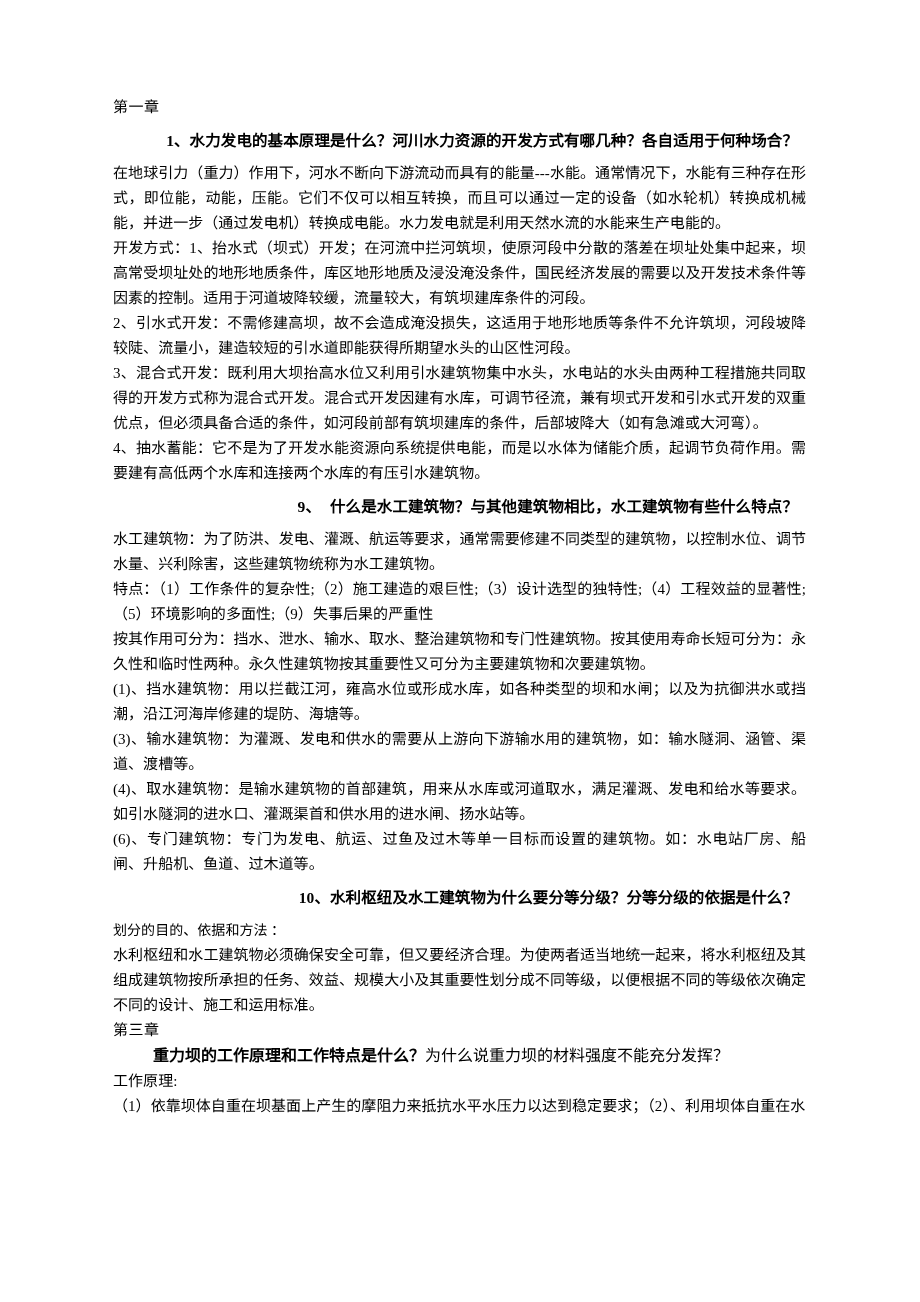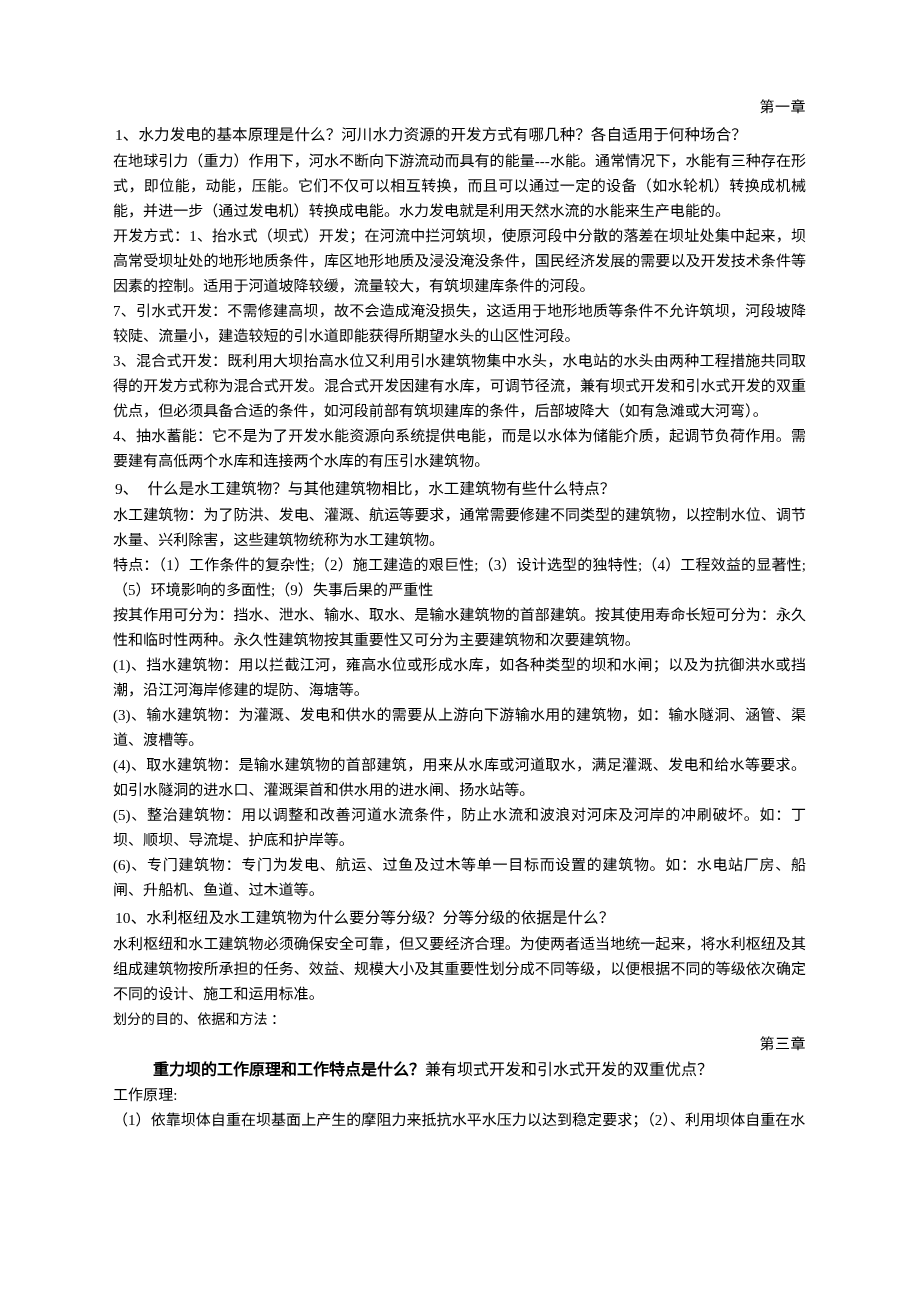--- a/index.html
+++ b/index.html
@@ -23,35 +23,35 @@
     background: #ffffff;
     box-sizing: border-box;
     padding: 95px 114px 0 113px;
   }
   .doc-body {
     width: 693px;
   }
 
   
   .chapter-heading {
-    text-align: right;
+    text-align: left;
     font-size: 15px;
     line-height: 25px;
     font-weight: normal;
     margin: 0;
     letter-spacing: 0.5px;
   }
 
   
   .q-heading {
     font-size: 15.5px;
     line-height: 25px;
-    font-weight: normal;
-    margin: 2px;
-    text-align: left;
+    font-weight: bold;
+    margin: 8px;
+    text-align: right;
     letter-spacing: 0.1px;
   }
   .q-heading.indent-gap .qnum { margin-right: 9px; }
 
   
   .q-heading-split {
     font-size: 16px;
     line-height: 26px;
     margin: 0;
     text-align: left;
@@ -86,40 +86,39 @@
 <body>
 
 <div class="page">
   <div class="doc-body">
 
     <p class="chapter-heading">第一章</p>
 
     <p class="q-heading">1、水力发电的基本原理是什么？河川水力资源的开发方式有哪几种？各自适用于何种场合？</p>
     <p class="para">在地球引力（重力）作用下，河水不断向下游流动而具有的能量---水能。通常情况下，水能有三种存在形式，即位能，动能，压能。它们不仅可以相互转换，而且可以通过一定的设备（如水轮机）转换成机械能，并进一步（通过发电机）转换成电能。水力发电就是利用天然水流的水能来生产电能的。</p>
     <p class="para">开发方式：1、抬水式（坝式）开发；在河流中拦河筑坝，使原河段中分散的落差在坝址处集中起来，坝高常受坝址处的地形地质条件，库区地形地质及浸没淹没条件，国民经济发展的需要以及开发技术条件等因素的控制。适用于河道坡降较缓，流量较大，有筑坝建库条件的河段。</p>
-    <p class="para">7、引水式开发：不需修建高坝，故不会造成淹没损失，这适用于地形地质等条件不允许筑坝，河段坡降较陡、流量小，建造较短的引水道即能获得所期望水头的山区性河段。</p>
+    <p class="para">2、引水式开发：不需修建高坝，故不会造成淹没损失，这适用于地形地质等条件不允许筑坝，河段坡降较陡、流量小，建造较短的引水道即能获得所期望水头的山区性河段。</p>
     <p class="para">3、混合式开发：既利用大坝抬高水位又利用引水建筑物集中水头，水电站的水头由两种工程措施共同取得的开发方式称为混合式开发。混合式开发因建有水库，可调节径流，兼有坝式开发和引水式开发的双重优点，但必须具备合适的条件，如河段前部有筑坝建库的条件，后部坡降大（如有急滩或大河弯）。</p>
     <p class="para">4、抽水蓄能：它不是为了开发水能资源向系统提供电能，而是以水体为储能介质，起调节负荷作用。需要建有高低两个水库和连接两个水库的有压引水建筑物。</p>
 
     <p class="q-heading indent-gap"><span class="qnum">9、</span><span>什么是水工建筑物？与其他建筑物相比，水工建筑物有些什么特点？</span></p>
     <p class="para">水工建筑物：为了防洪、发电、灌溉、航运等要求，通常需要修建不同类型的建筑物，以控制水位、调节水量、兴利除害，这些建筑物统称为水工建筑物。</p>
     <p class="para">特点：（1）工作条件的复杂性;（2）施工建造的艰巨性;（3）设计选型的独特性;（4）工程效益的显著性;（5）环境影响的多面性;（9）失事后果的严重性</p>
 
-    <p class="para">按其作用可分为：挡水、泄水、输水、取水、是输水建筑物的首部建筑。按其使用寿命长短可分为：永久性和临时性两种。永久性建筑物按其重要性又可分为主要建筑物和次要建筑物。</p>
+    <p class="para">按其作用可分为：挡水、泄水、输水、取水、整治建筑物和专门性建筑物。按其使用寿命长短可分为：永久性和临时性两种。永久性建筑物按其重要性又可分为主要建筑物和次要建筑物。</p>
     <p class="para hang">(1)、挡水建筑物：用以拦截江河，雍高水位或形成水库，如各种类型的坝和水闸；以及为抗御洪水或挡潮，沿江河海岸修建的堤防、海塘等。</p>
     <p class="para hang">(3)、输水建筑物：为灌溉、发电和供水的需要从上游向下游输水用的建筑物，如：输水隧洞、涵管、渠道、渡槽等。</p>
     <p class="para hang">(4)、取水建筑物：是输水建筑物的首部建筑，用来从水库或河道取水，满足灌溉、发电和给水等要求。如引水隧洞的进水口、灌溉渠首和供水用的进水闸、扬水站等。</p>
-    <p class="para hang">(5)、整治建筑物：用以调整和改善河道水流条件，防止水流和波浪对河床及河岸的冲刷破坏。如：丁坝、顺坝、导流堤、护底和护岸等。</p>
     <p class="para hang">(6)、专门建筑物：专门为发电、航运、过鱼及过木等单一目标而设置的建筑物。如：水电站厂房、船闸、升船机、鱼道、过木道等。</p>
 
     <p class="q-heading">10、水利枢纽及水工建筑物为什么要分等分级？分等分级的依据是什么？</p>
+    <p class="para small">划分的目的、依据和方法 ：</p>
     <p class="para">水利枢纽和水工建筑物必须确保安全可靠，但又要经济合理。为使两者适当地统一起来，将水利枢纽及其组成建筑物按所承担的任务、效益、规模大小及其重要性划分成不同等级，以便根据不同的等级依次确定不同的设计、施工和运用标准。</p>
-    <p class="para small">划分的目的、依据和方法 ：</p>
 
     <p class="chapter-heading">第三章</p>
 
-    <p class="q-heading-split"><span class="strong">重力坝的工作原理和工作特点是什么？</span><span class="regular">兼有坝式开发和引水式开发的双重优点？</span></p>
+    <p class="q-heading-split"><span class="strong">重力坝的工作原理和工作特点是什么？</span><span class="regular">为什么说重力坝的材料强度不能充分发挥？</span></p>
 
     <p class="para">工作原理:</p>
     <p class="para">（1）依靠坝体自重在坝基面上产生的摩阻力来抵抗水平水压力以达到稳定要求；（2）、利用坝体自重在水</p>
 
   </div>
 </div>
 
 </body></html>

